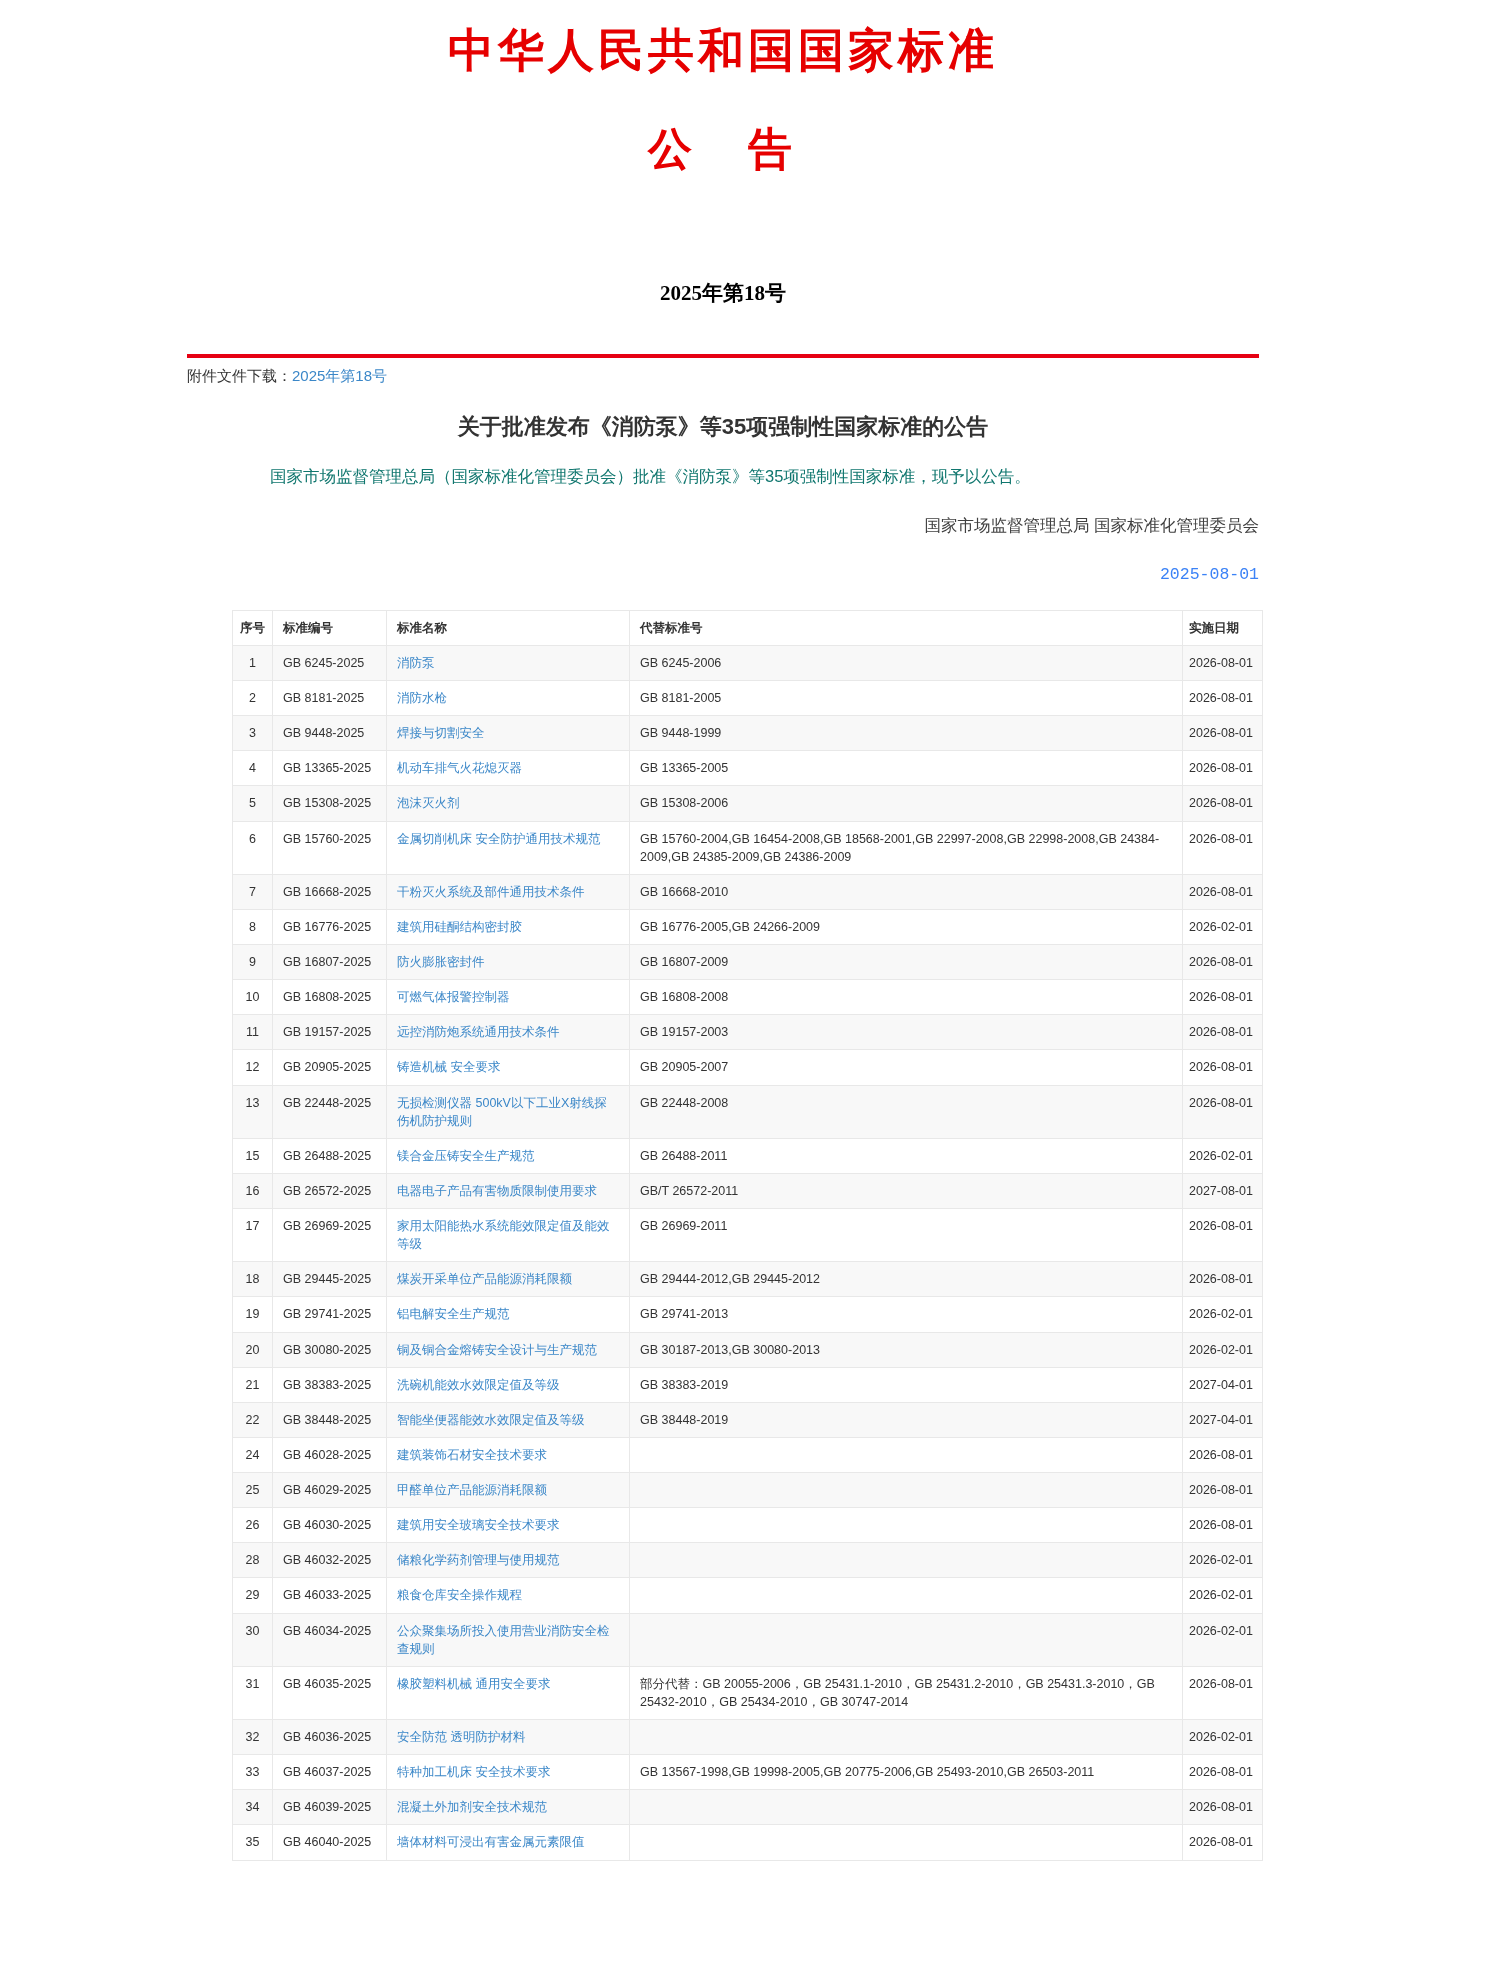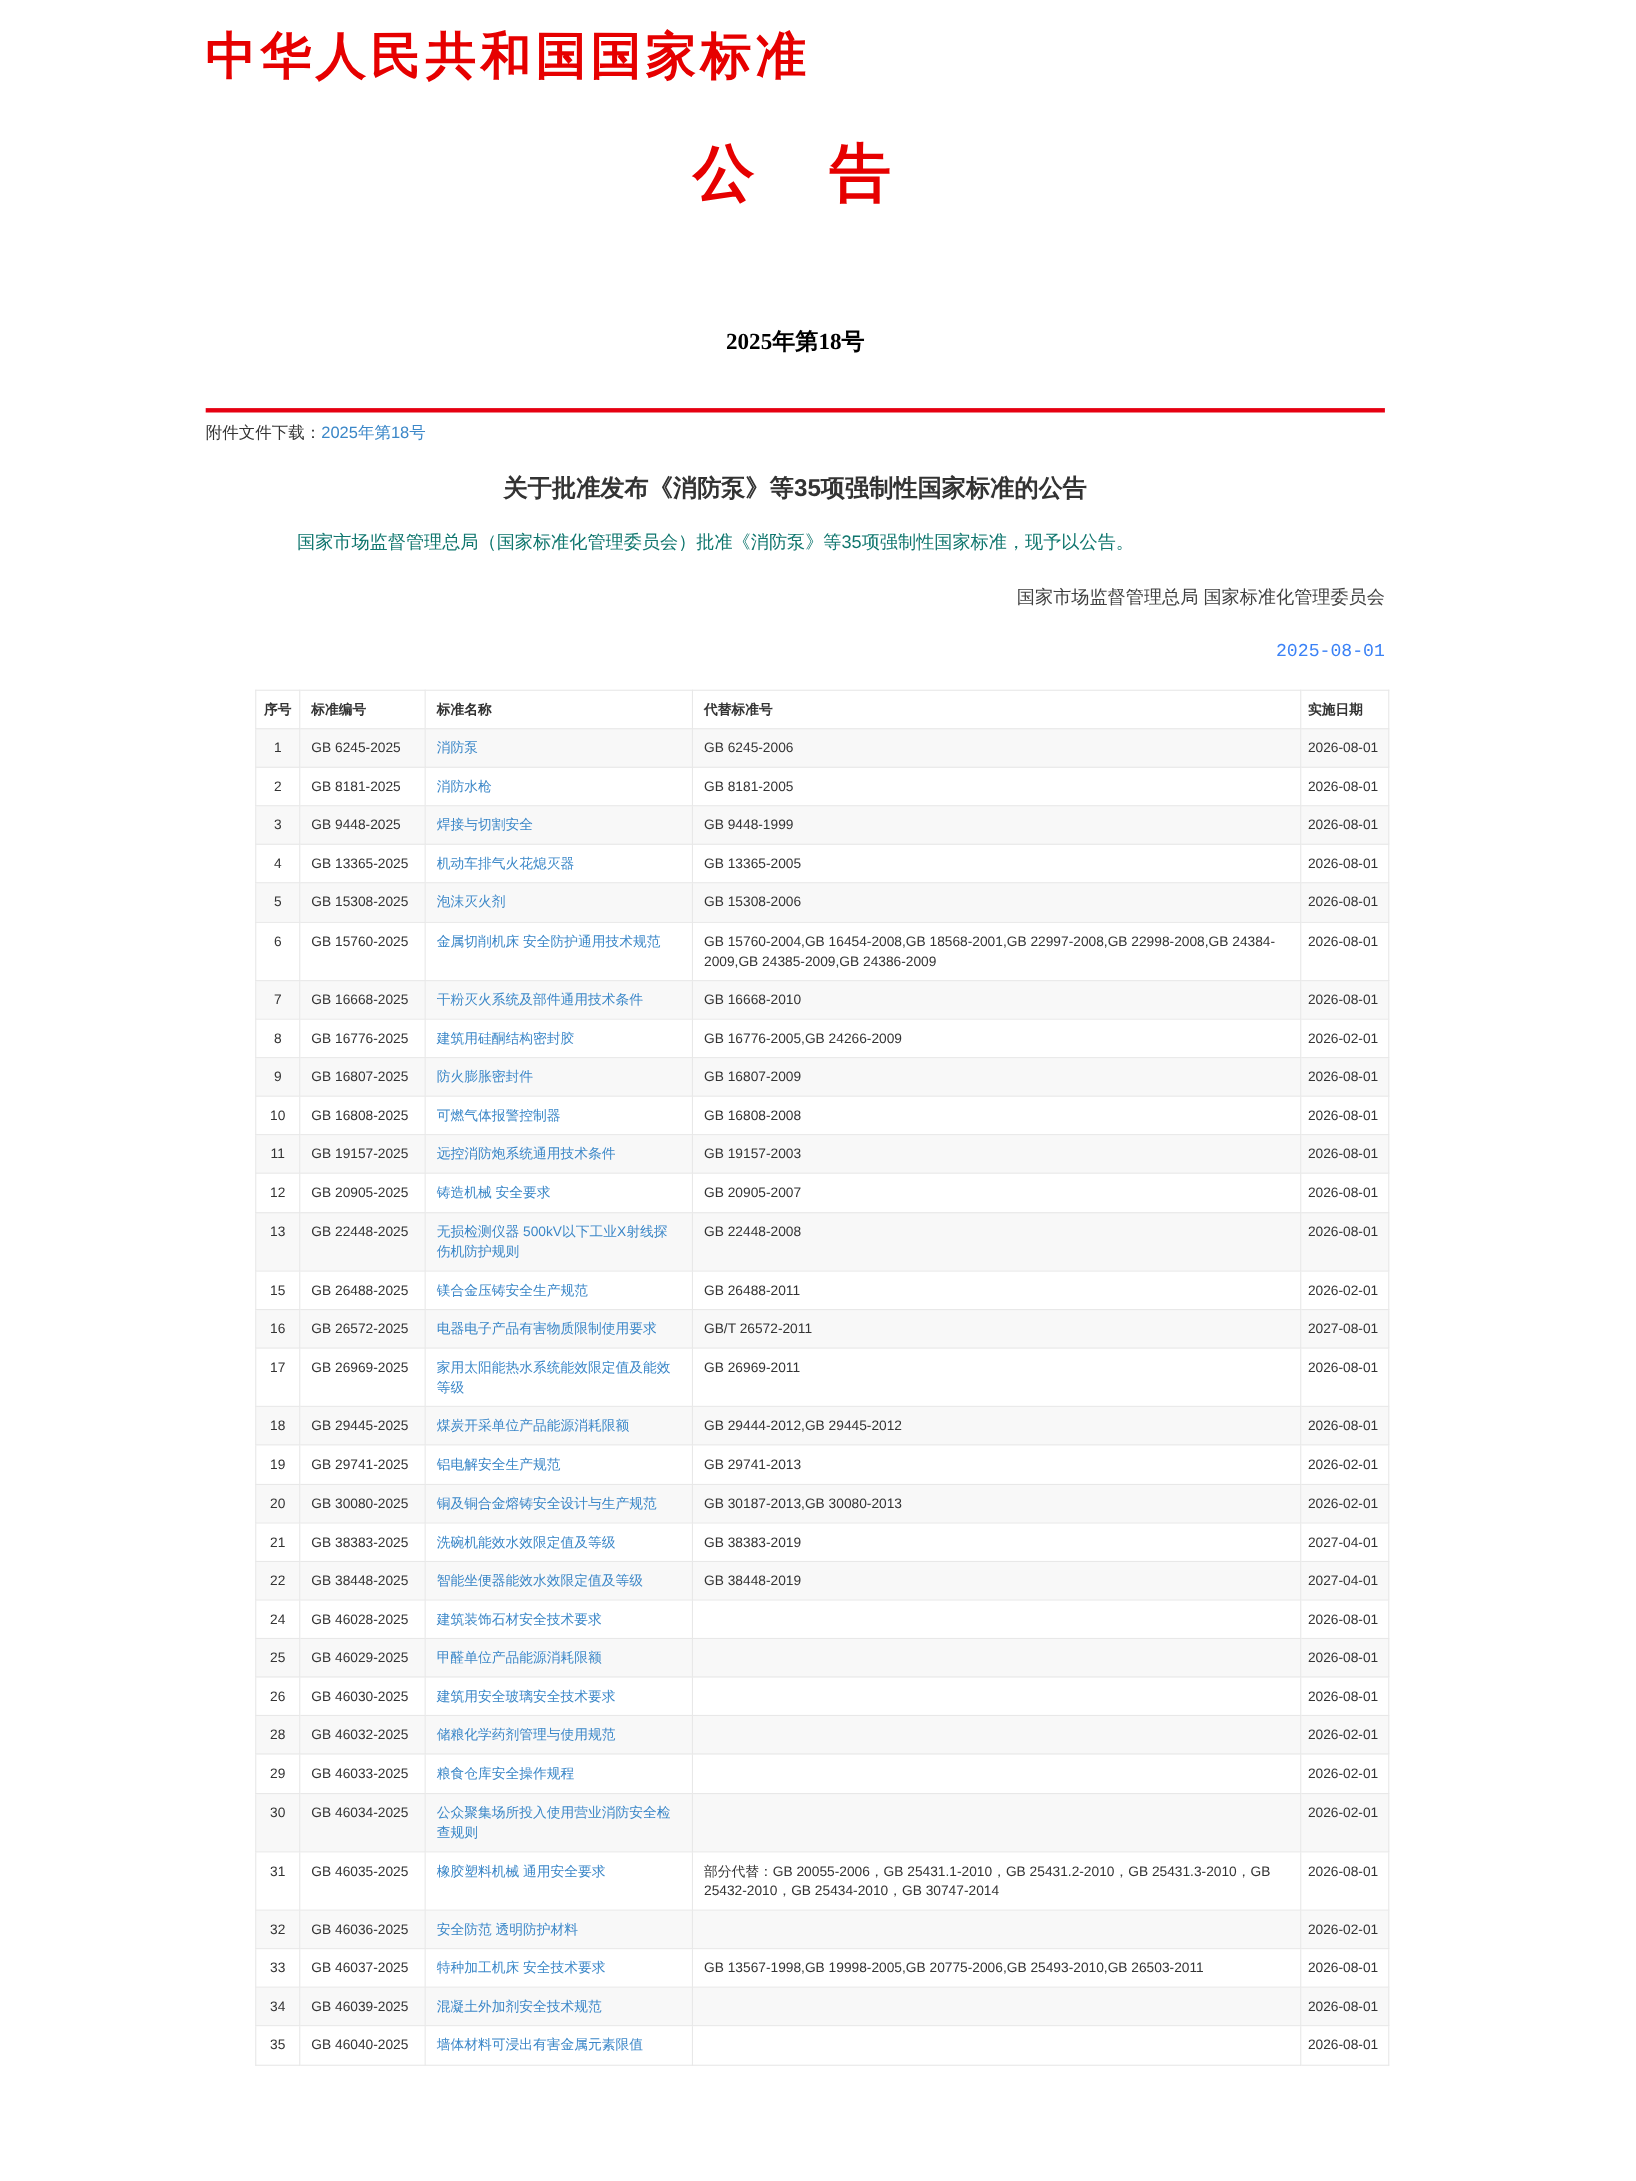--- a/index.html
+++ b/index.html
@@ -7,26 +7,26 @@
     width:1487px; height:1983px; overflow:hidden;
     font-family:"Liberation Sans","DejaVu Sans",sans-serif;
     color:#333;
   }
   .container { margin-left:187px; width:1072px; }
 
   .main-title {
     padding-top:20px;
     font-family:"Liberation Serif","DejaVu Serif",serif;
     font-weight:bold; font-size:46px; letter-spacing:4px;
-    text-align:left; color:var(--title-red);
+    text-align:center; color:var(--title-red);
   }
   .sub-title {
     margin-top:38px;
     font-family:"Liberation Serif","DejaVu Serif",serif;
-    font-weight:bold; font-size:56px; letter-spacing:6px;
+    font-weight:bold; font-size:44px; letter-spacing:6px;
     text-align:center; color:var(--title-red);
   }
   .issue-number {
     margin-top:100px;
     font-family:"Liberation Serif","DejaVu Serif",serif;
     font-weight:bold; font-size:21px; text-align:center; color:#000;
   }
   .divider { margin-top:47px; height:4px; background:var(--divider-red); }
 
   .attachment { margin-top:9px; font-size:15px; color:#333; }

